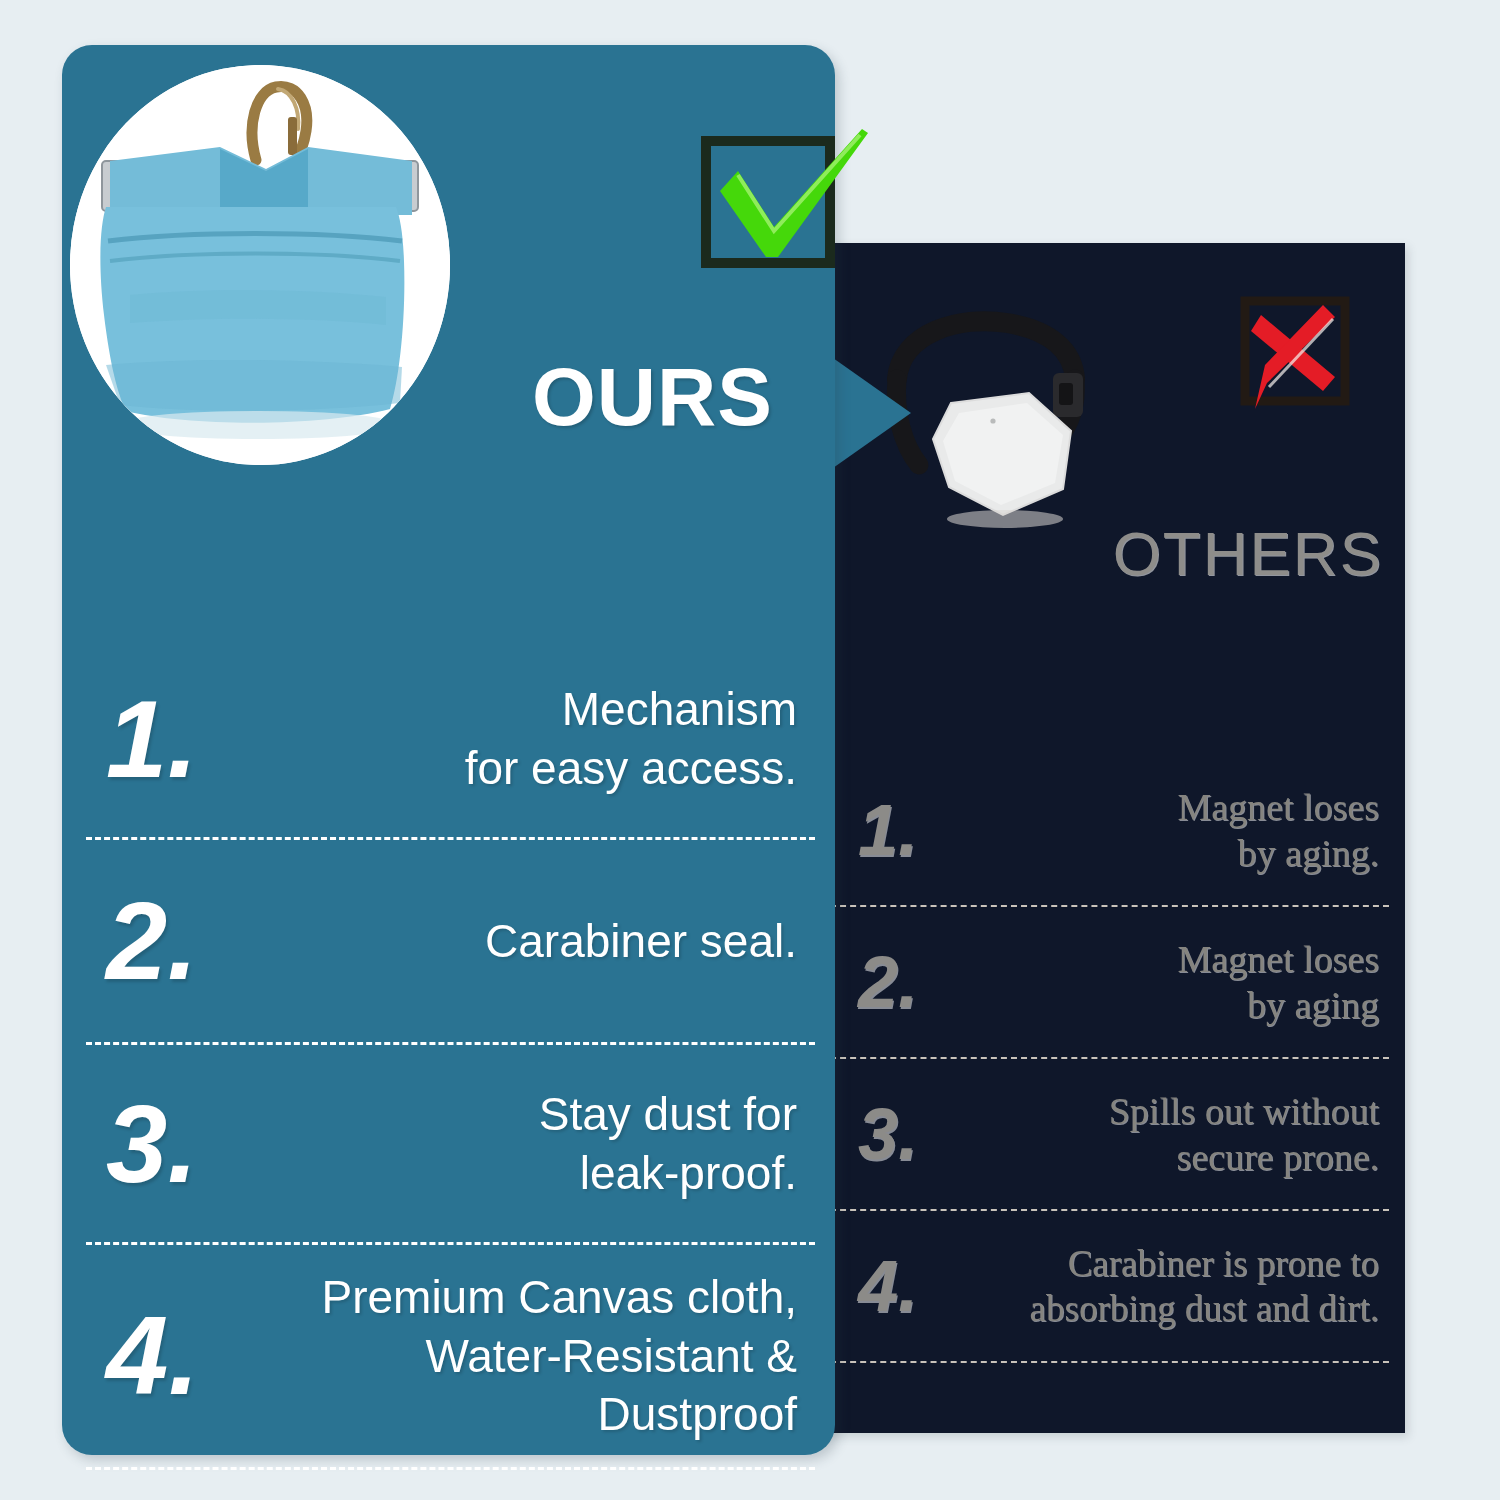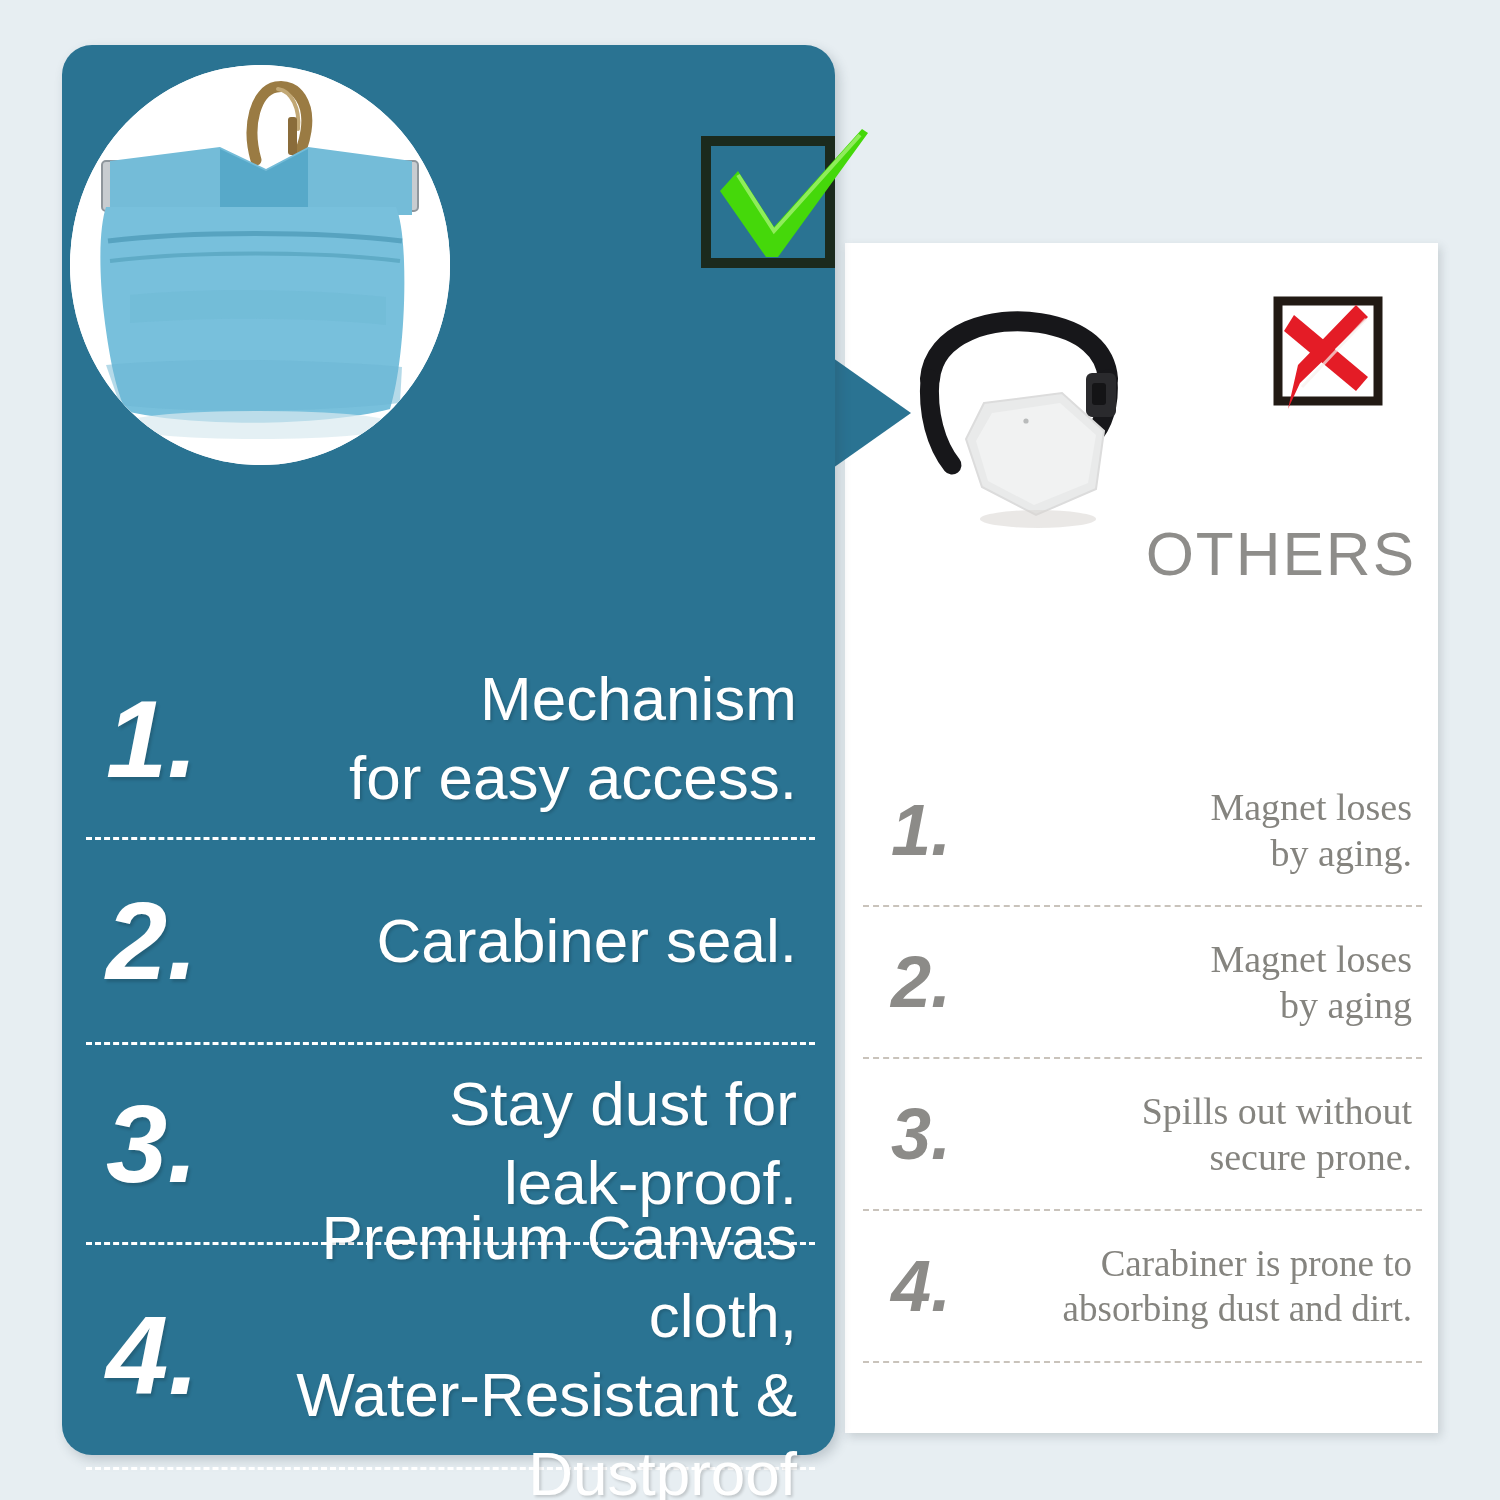--- a/index.html
+++ b/index.html
@@ -18,25 +18,25 @@
   #stage {
     position: absolute;
     inset: 0;
     width: 1500px;
     height: 1500px;
   }
 
   
   .others-panel {
     position: absolute;
-    left: 845px;
+    left: 812px;
     top: 243px;
     width: 593px;
     height: 1190px;
-    background: #ffffff;
+    background: #0f172a;
     box-shadow: 3px 4px 9px rgba(60,70,80,0.18);
   }
 
   .others-img-wrap {
     position: absolute;
     left: 55px;
     top: 50px;
     width: 260px;
     height: 250px;
   }
@@ -186,21 +186,21 @@
     color: #ffffff;
     padding-left: 20px;
     box-sizing: border-box;
     line-height: 1;
     text-shadow: 2px 3px 3px rgba(0,0,0,0.16);
   }
 
   .text {
     flex: 1;
     text-align: right;
-    font-size: 62px;
+    font-size: 46px;
     line-height: 1.27;
     color: #ffffff;
     padding-right: 18px;
     text-shadow: 2px 2px 3px rgba(0,0,0,0.16);
   }
 
   .row-1 { height: 200px; }
   .row-2 { height: 205px; }
   .row-3 { height: 200px; }
   .row-4 { height: 225px; }
@@ -304,20 +304,21 @@
     </div>
 
     <div class="ours-checkbox">
       <svg viewBox="0 0 180 170" width="180" height="170" aria-hidden="true">
         <rect x="14" y="18" width="124" height="122" fill="none" stroke="#1b2a1d" stroke-width="10"></rect>
         <path d="M28 68 L46 48 L82 104 L170 6 L176 10 L86 134 L74 134 Z" fill="#45d80a"></path>
         <path d="M46 52 L82 108 L168 12" fill="none" stroke="#9cf06a" stroke-width="4" opacity="0.85"></path>
       </svg>
     </div>
 
+    <div class="ours-title">OURS</div>
 
     <div class="ours-list">
 
       <div class="row row-1">
         <div class="num">1.</div>
         <div class="text" style="white-space:pre-line">Mechanism
 for easy access.</div>
       </div>
 
       <div class="row row-2">

